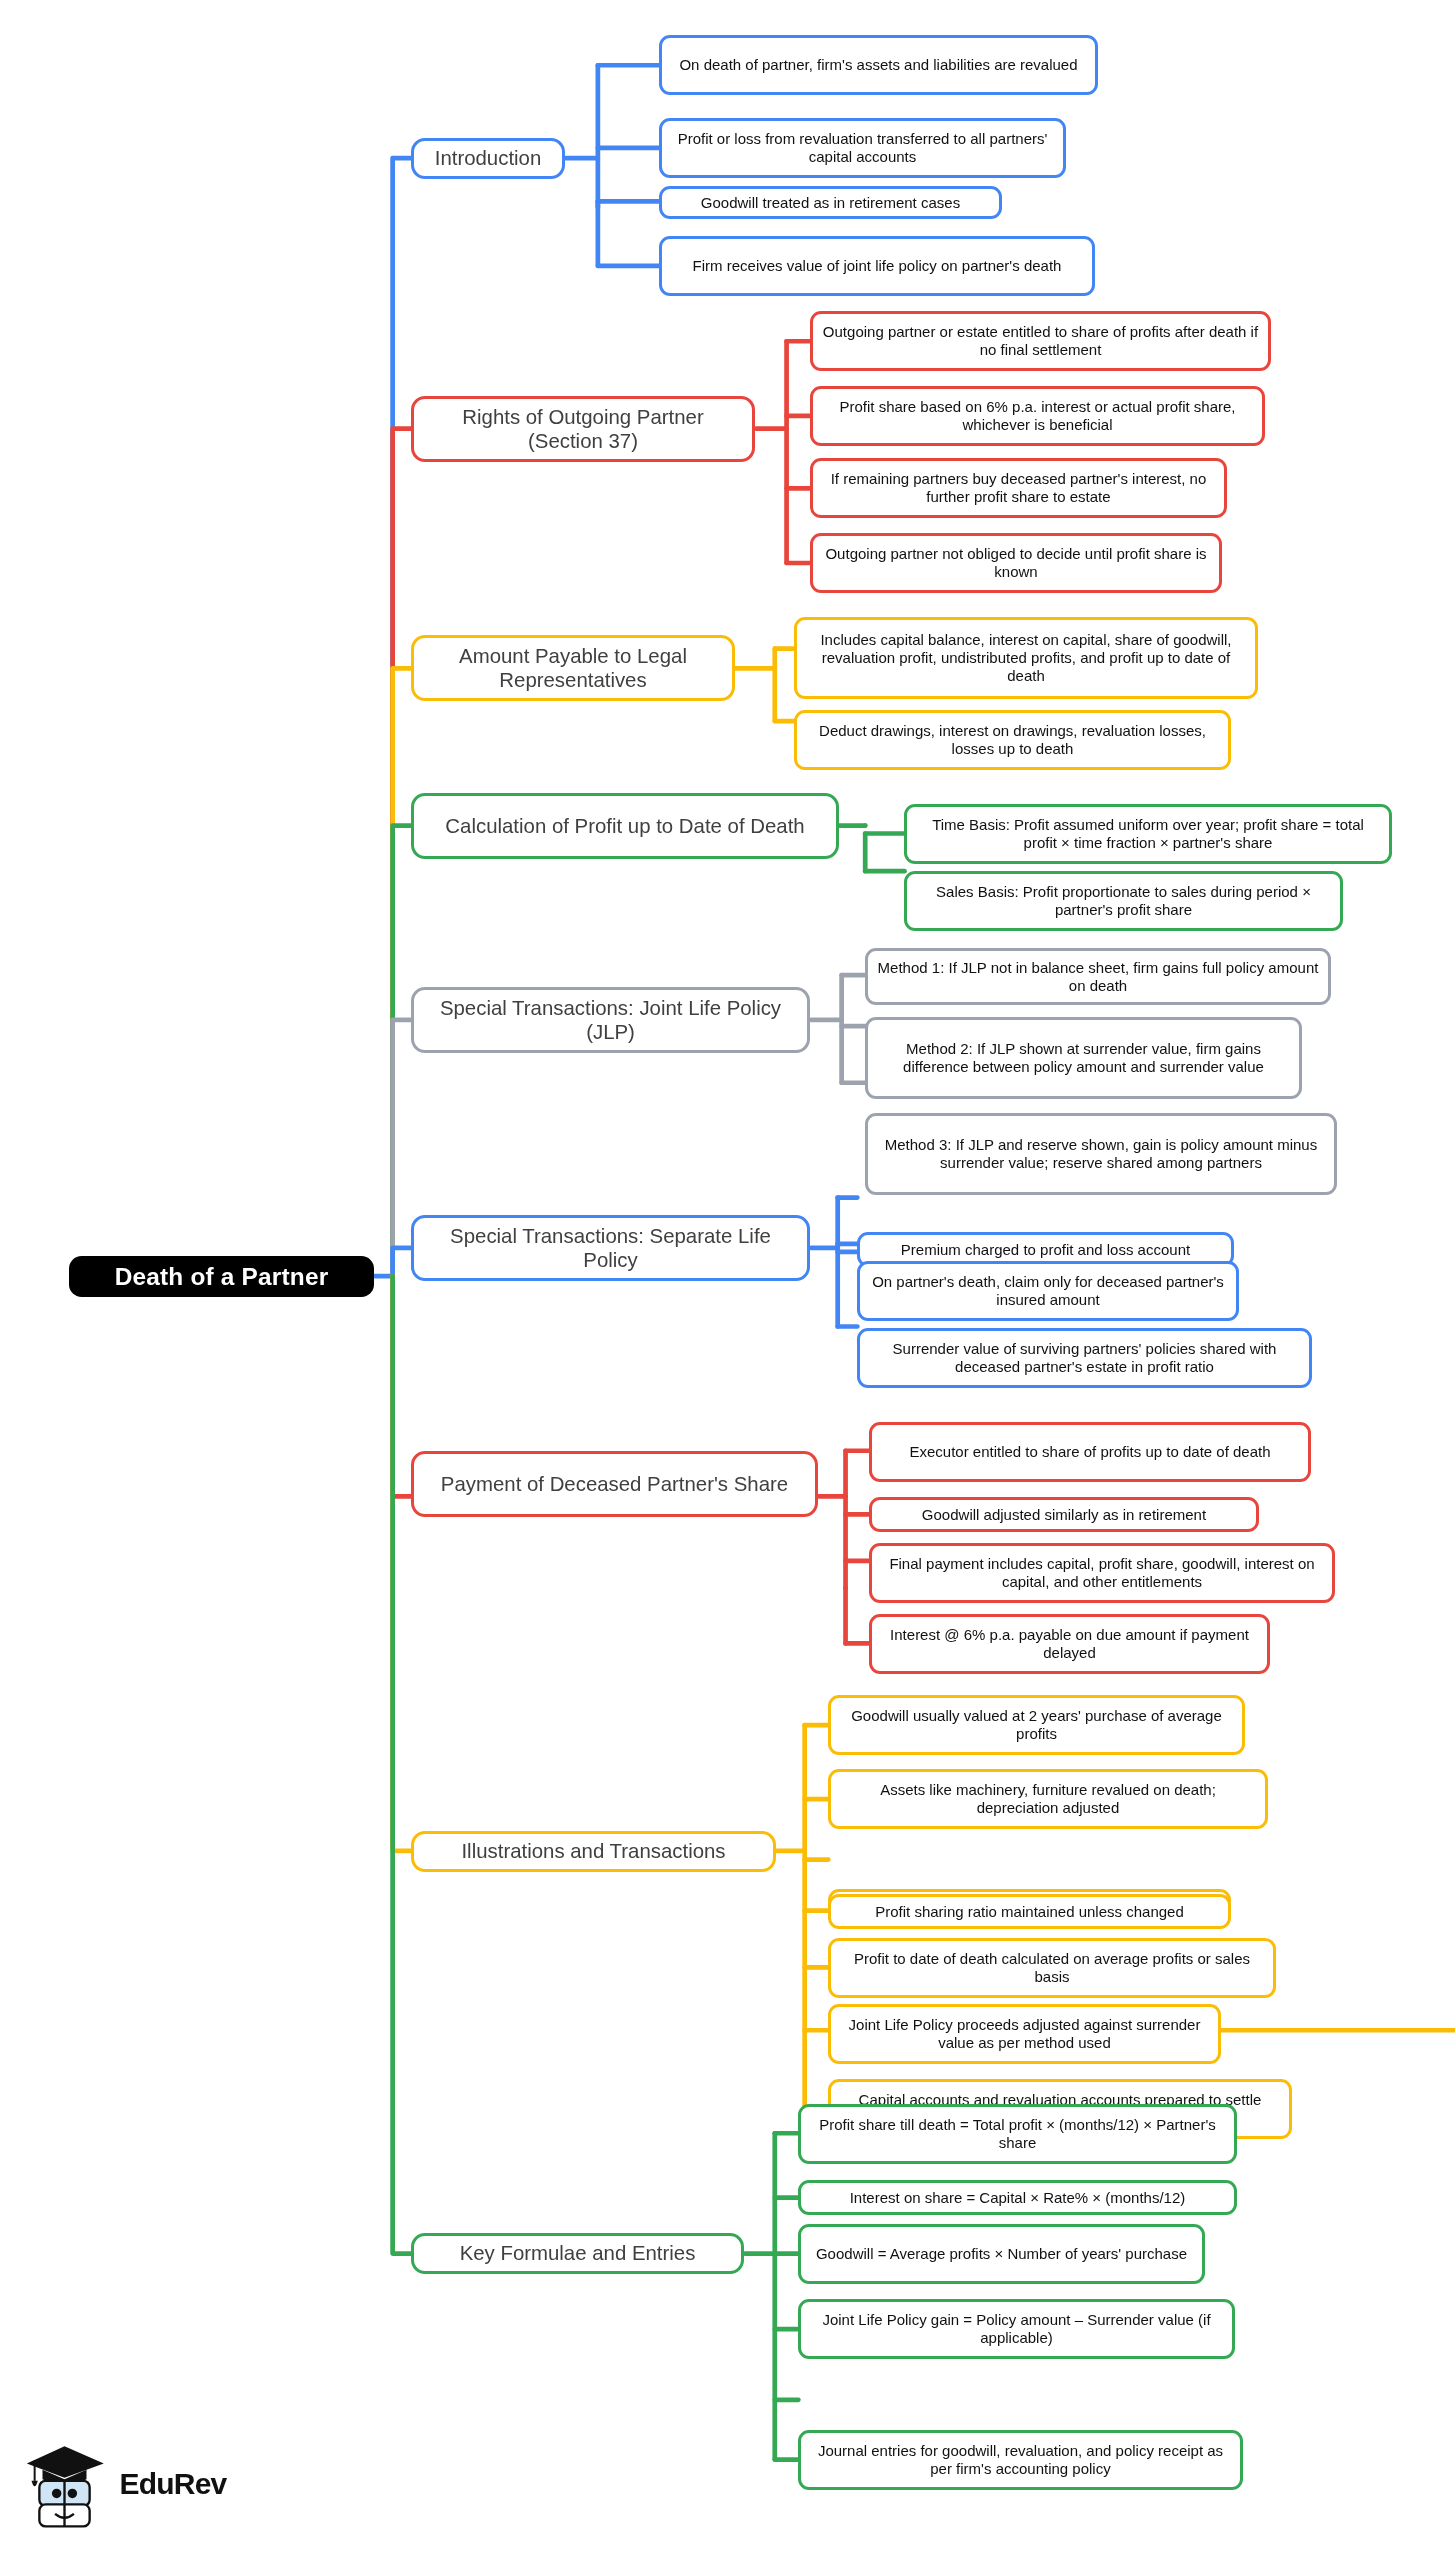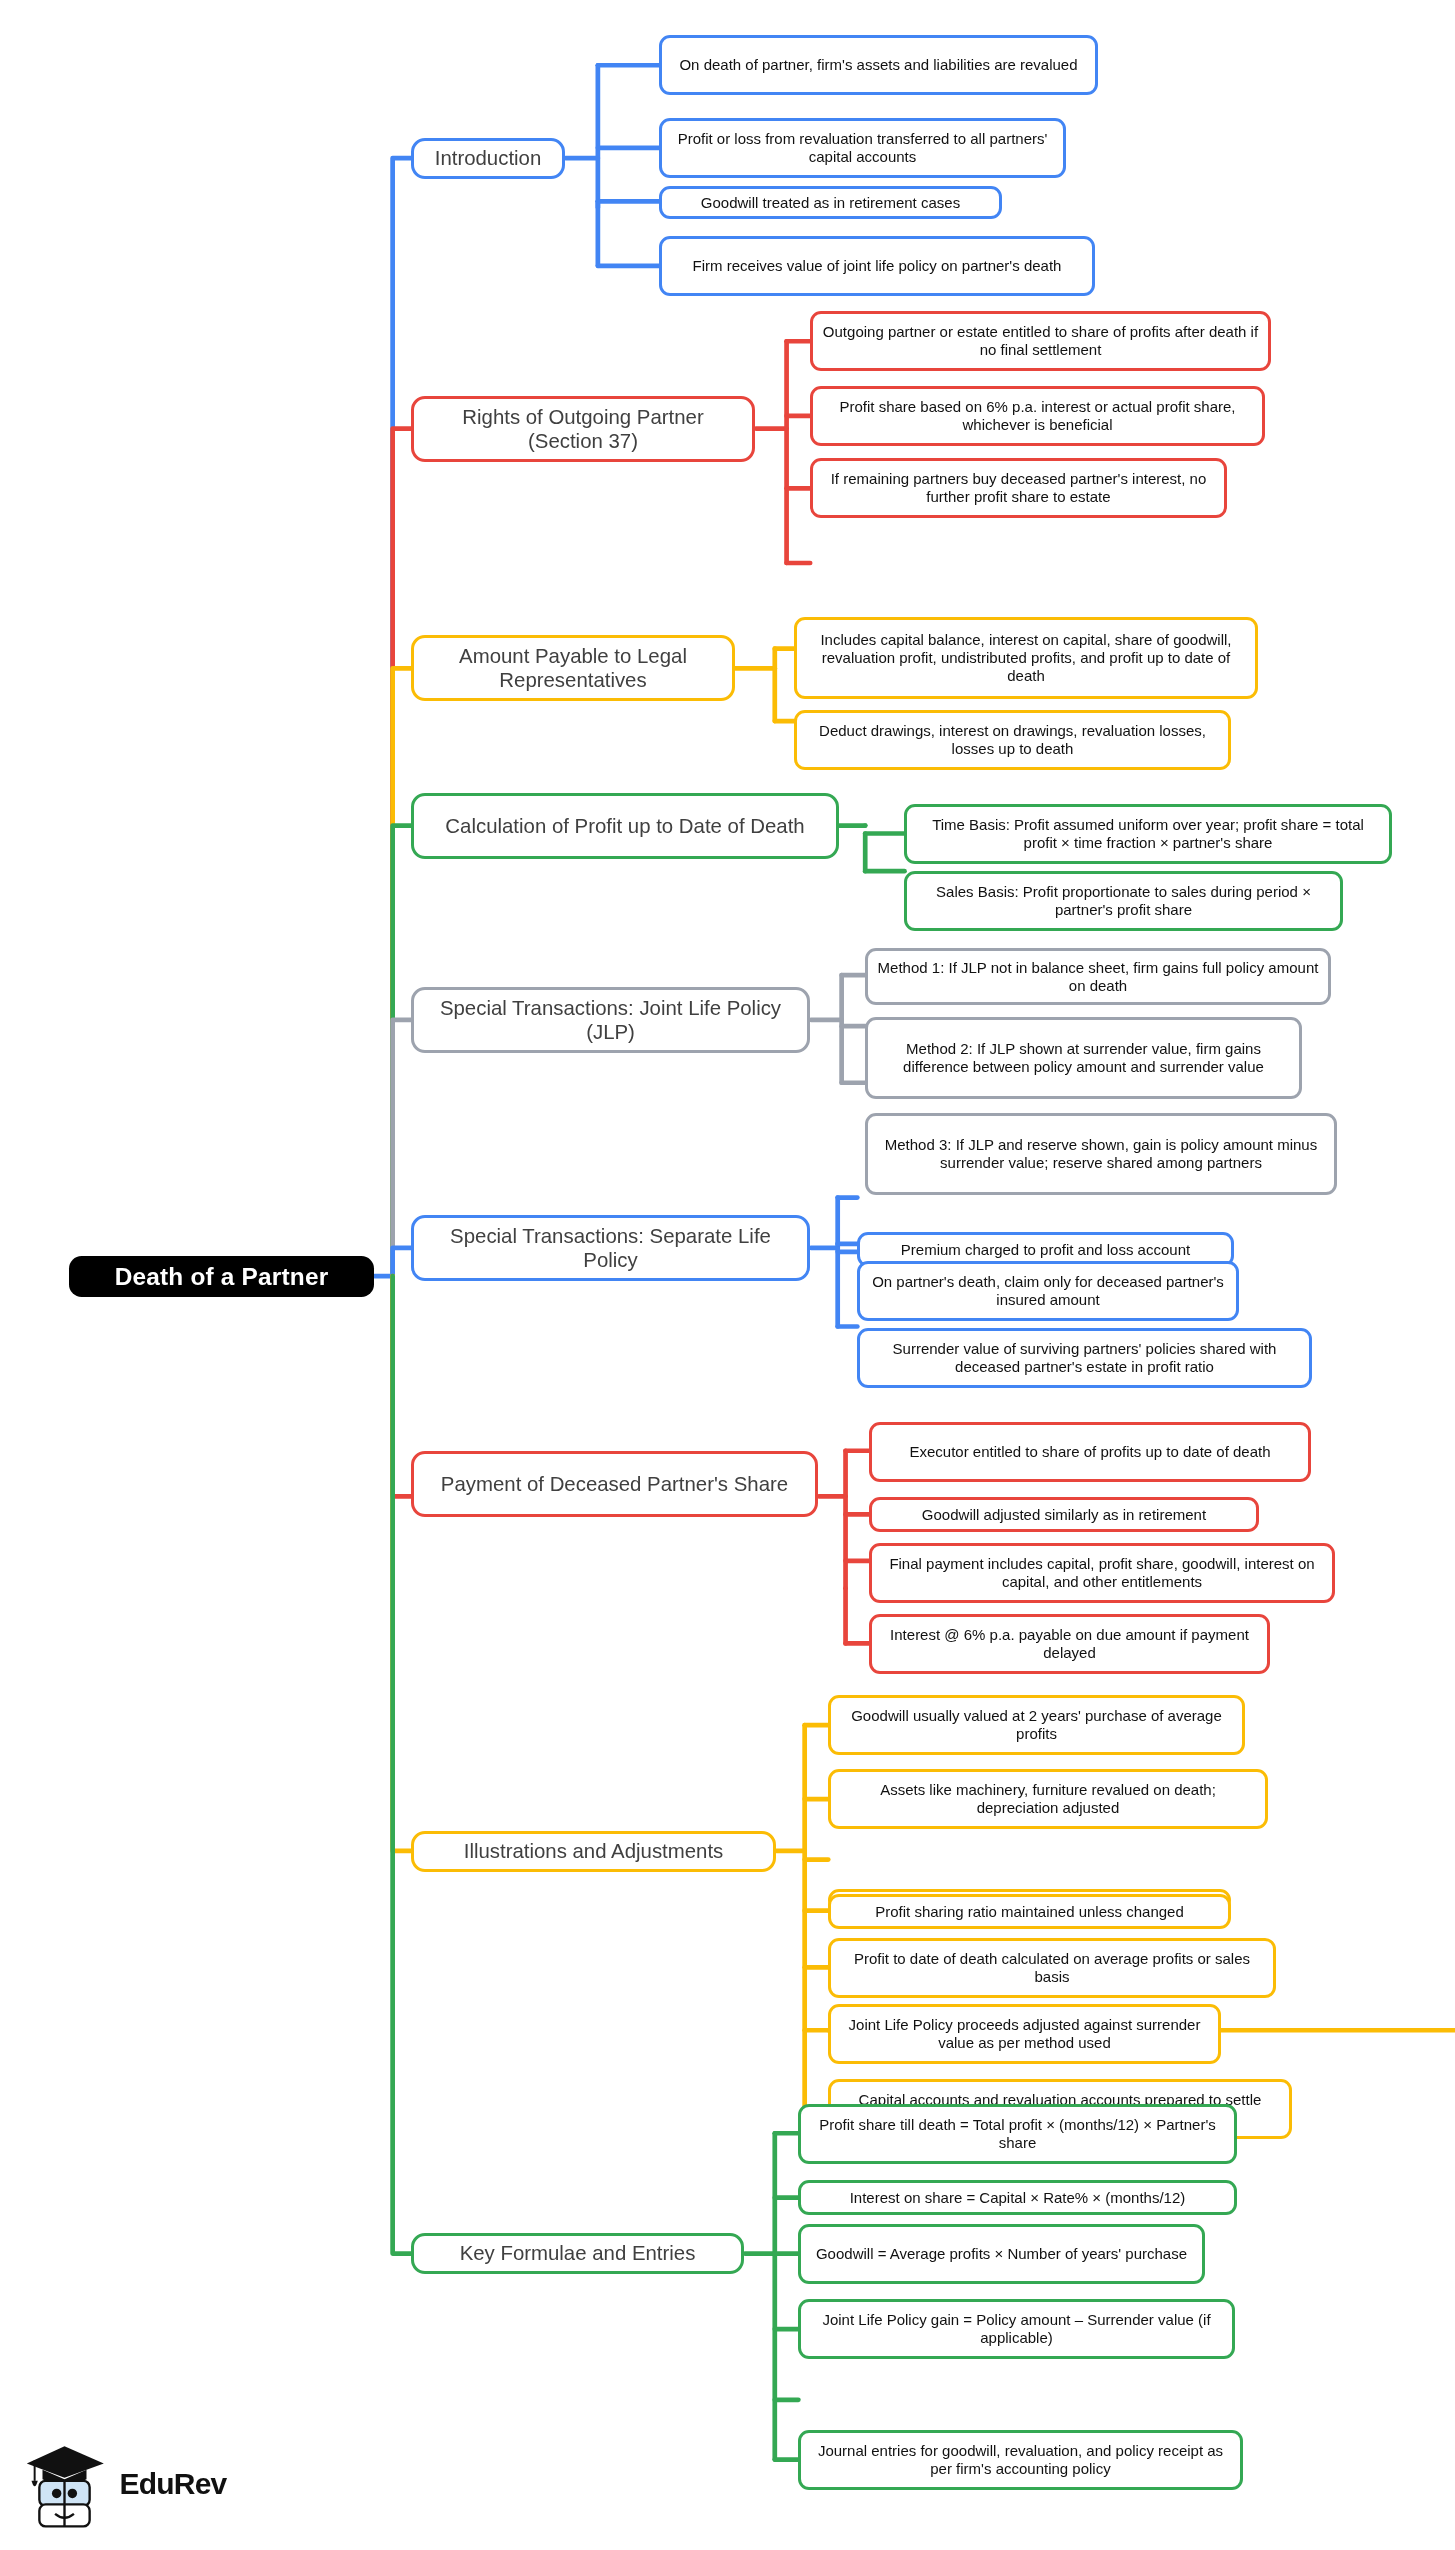--- a/index.html
+++ b/index.html
@@ -231,20 +231,23 @@
   </div>
   <div class="leaf-node" style="left:810px; top:311px; width:461px; height:60px; border-color:#e8453c;">
     <span>Outgoing partner or estate entitled to share of profits after death if no final settlement</span>
   </div>
   <div class="leaf-node" style="left:810px; top:386px; width:455px; height:60px; border-color:#e8453c;">
     <span>Profit share based on 6% p.a. interest or actual profit share, whichever is beneficial</span>
   </div>
   <div class="leaf-node" style="left:810px; top:458px; width:417px; height:60px; border-color:#e8453c;">
     <span>If remaining partners buy deceased partner's interest, no further profit share to estate</span>
   </div>
+  <div class="leaf-node" style="left:810px; top:533px; width:412px; height:60px; border-color:#e8453c;">
+    <span>Outgoing partner not obliged to decide until profit share is known</span>
+  </div>
 
   <div class="branch-node" style="left:411px; top:635px; width:324px; height:66px; border-color:#fbbc05;">
     <span>Amount Payable to Legal Representatives</span>
   </div>
   <div class="leaf-node" style="left:794px; top:617px; width:464px; height:82px; border-color:#fbbc05;">
     <span>Includes capital balance, interest on capital, share of goodwill, revaluation profit, undistributed profits, and profit up to date of death</span>
   </div>
   <div class="leaf-node" style="left:794px; top:710px; width:437px; height:60px; border-color:#fbbc05;">
     <span>Deduct drawings, interest on drawings, revaluation losses, losses up to death</span>
   </div>
@@ -295,21 +298,21 @@
     <span>Goodwill adjusted similarly as in retirement</span>
   </div>
   <div class="leaf-node" style="left:869px; top:1543px; width:466px; height:60px; border-color:#e8453c;justify-content:center;">
     <span>Final payment includes capital, profit share, goodwill, interest on capital, and other entitlements</span>
   </div>
   <div class="leaf-node" style="left:869px; top:1614px; width:401px; height:60px; border-color:#e8453c;">
     <span>Interest @ 6% p.a. payable on due amount if payment delayed</span>
   </div>
 
   <div class="branch-node" style="left:411px; top:1831px; width:365px; height:41px; border-color:#fbbc05;">
-    <span>Illustrations and Adjustments</span>
+    <span>Illustrations and Transactions</span>
   </div>
   <div class="leaf-node" style="left:828px; top:1695px; width:417px; height:60px; border-color:#fbbc05;">
     <span>Goodwill usually valued at 2 years' purchase of average profits</span>
   </div>
   <div class="leaf-node" style="left:828px; top:1769px; width:440px; height:60px; border-color:#fbbc05;">
     <span>Assets like machinery, furniture revalued on death; depreciation adjusted</span>
   </div>
   <div class="leaf-node" style="left:828px; top:1889px; width:403px; height:22px; border-color:#fbbc05;">
     <span>Unrecorded liabilities recognized and adjusted</span>
   </div>

